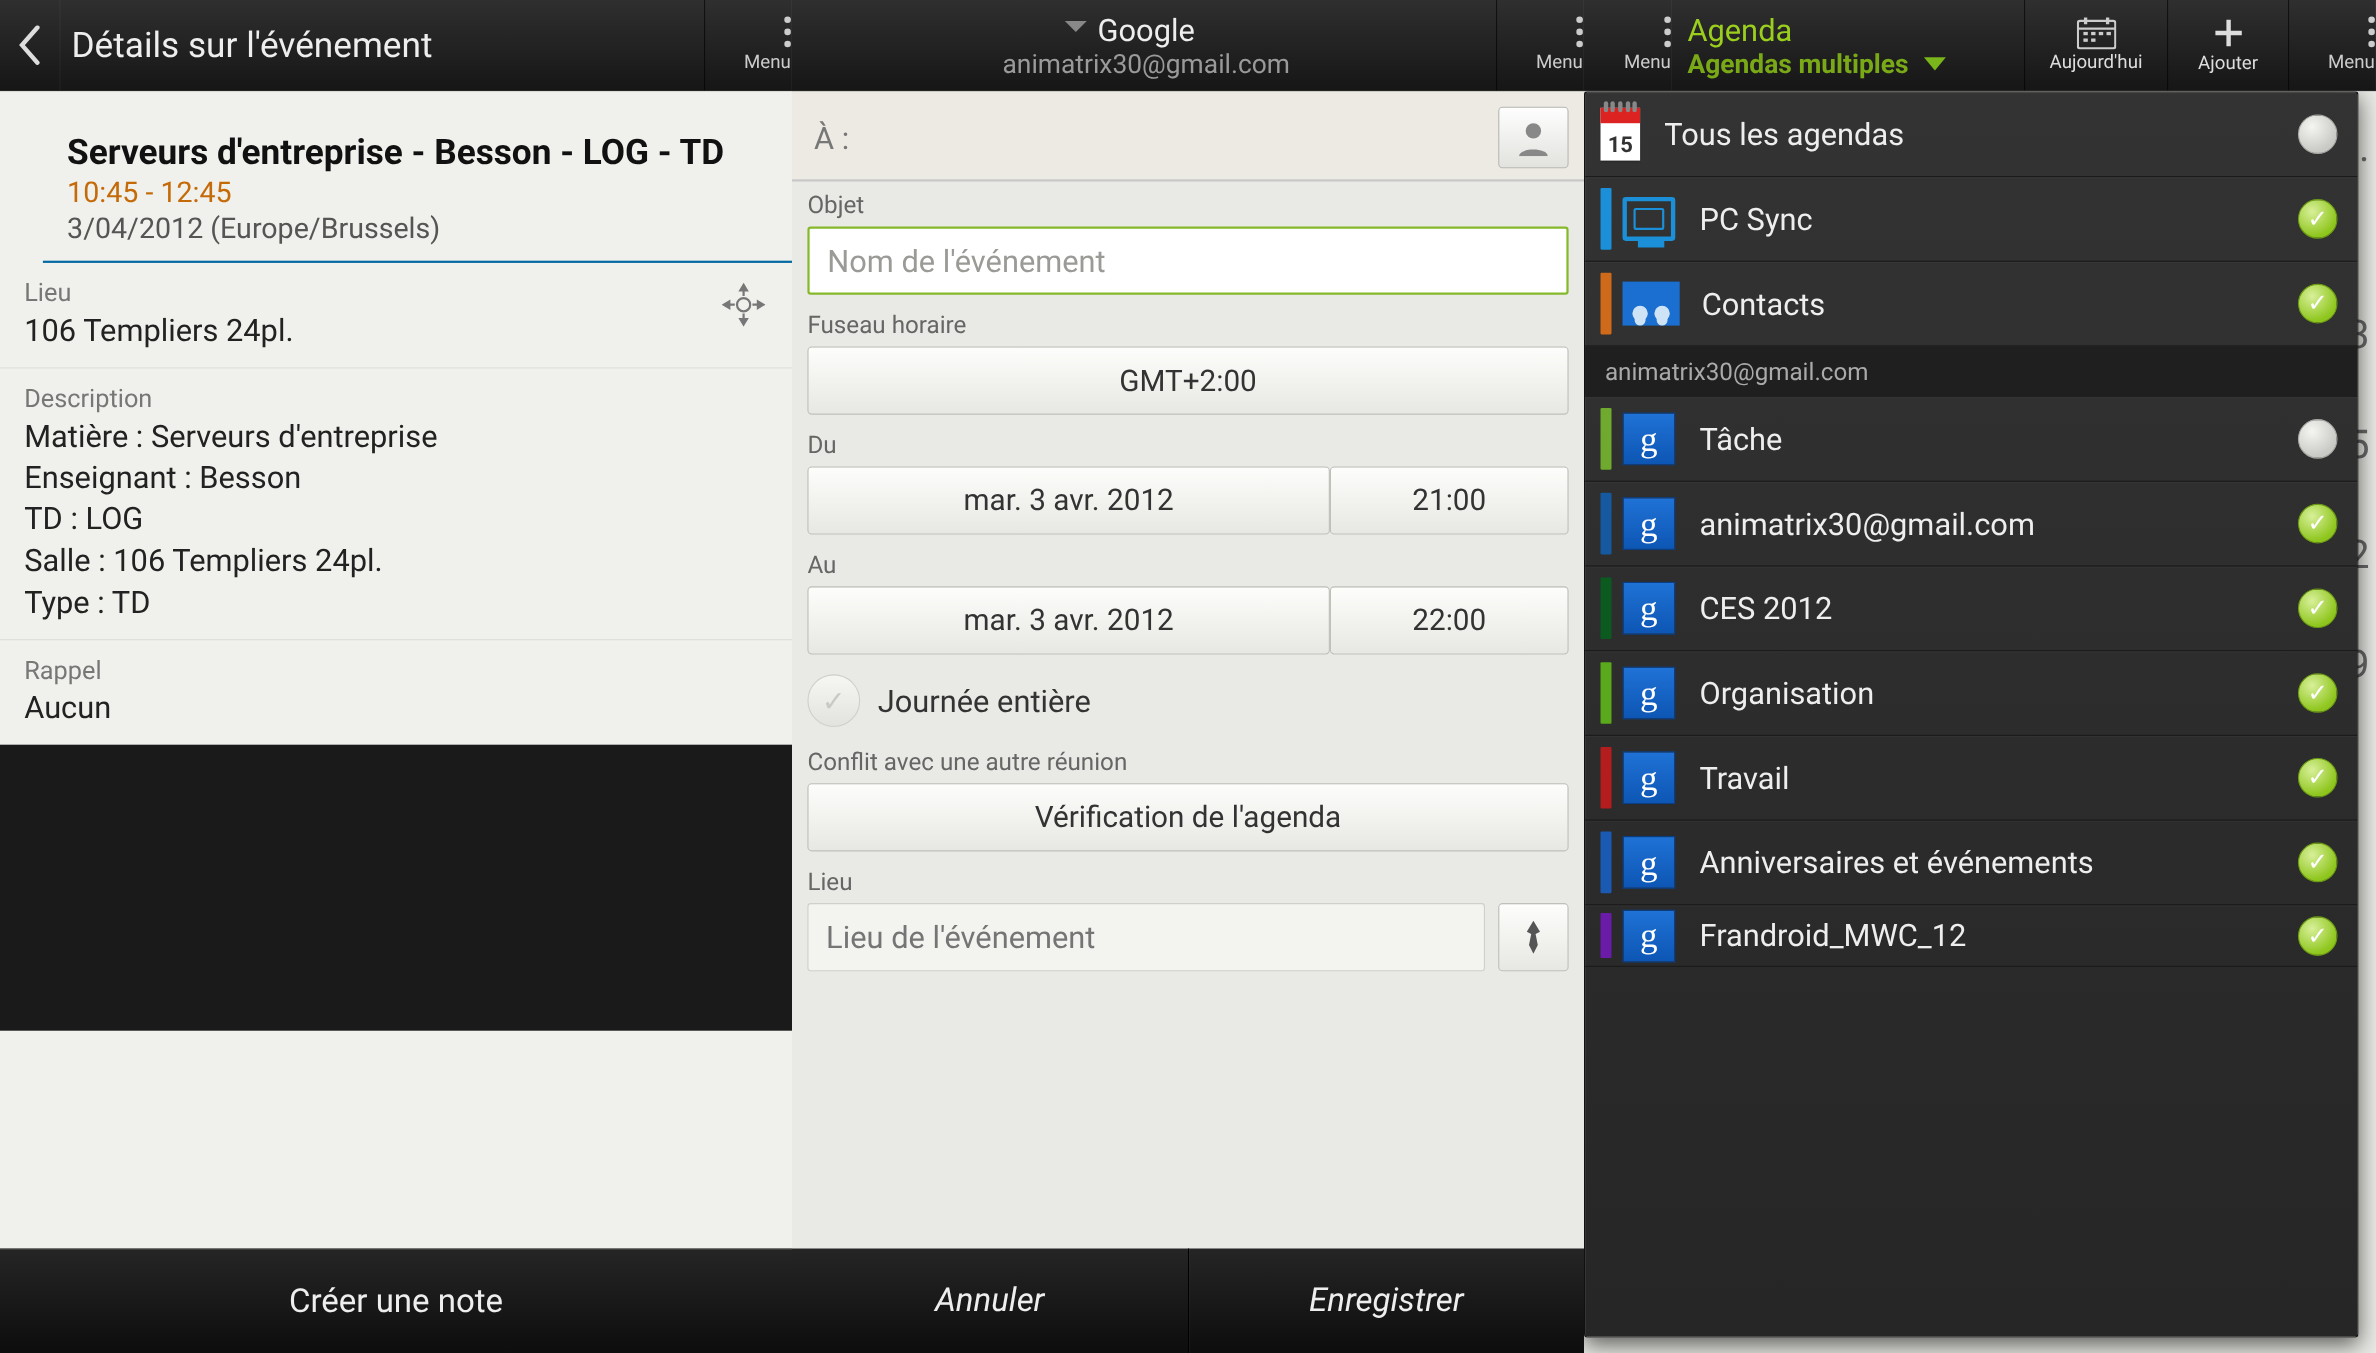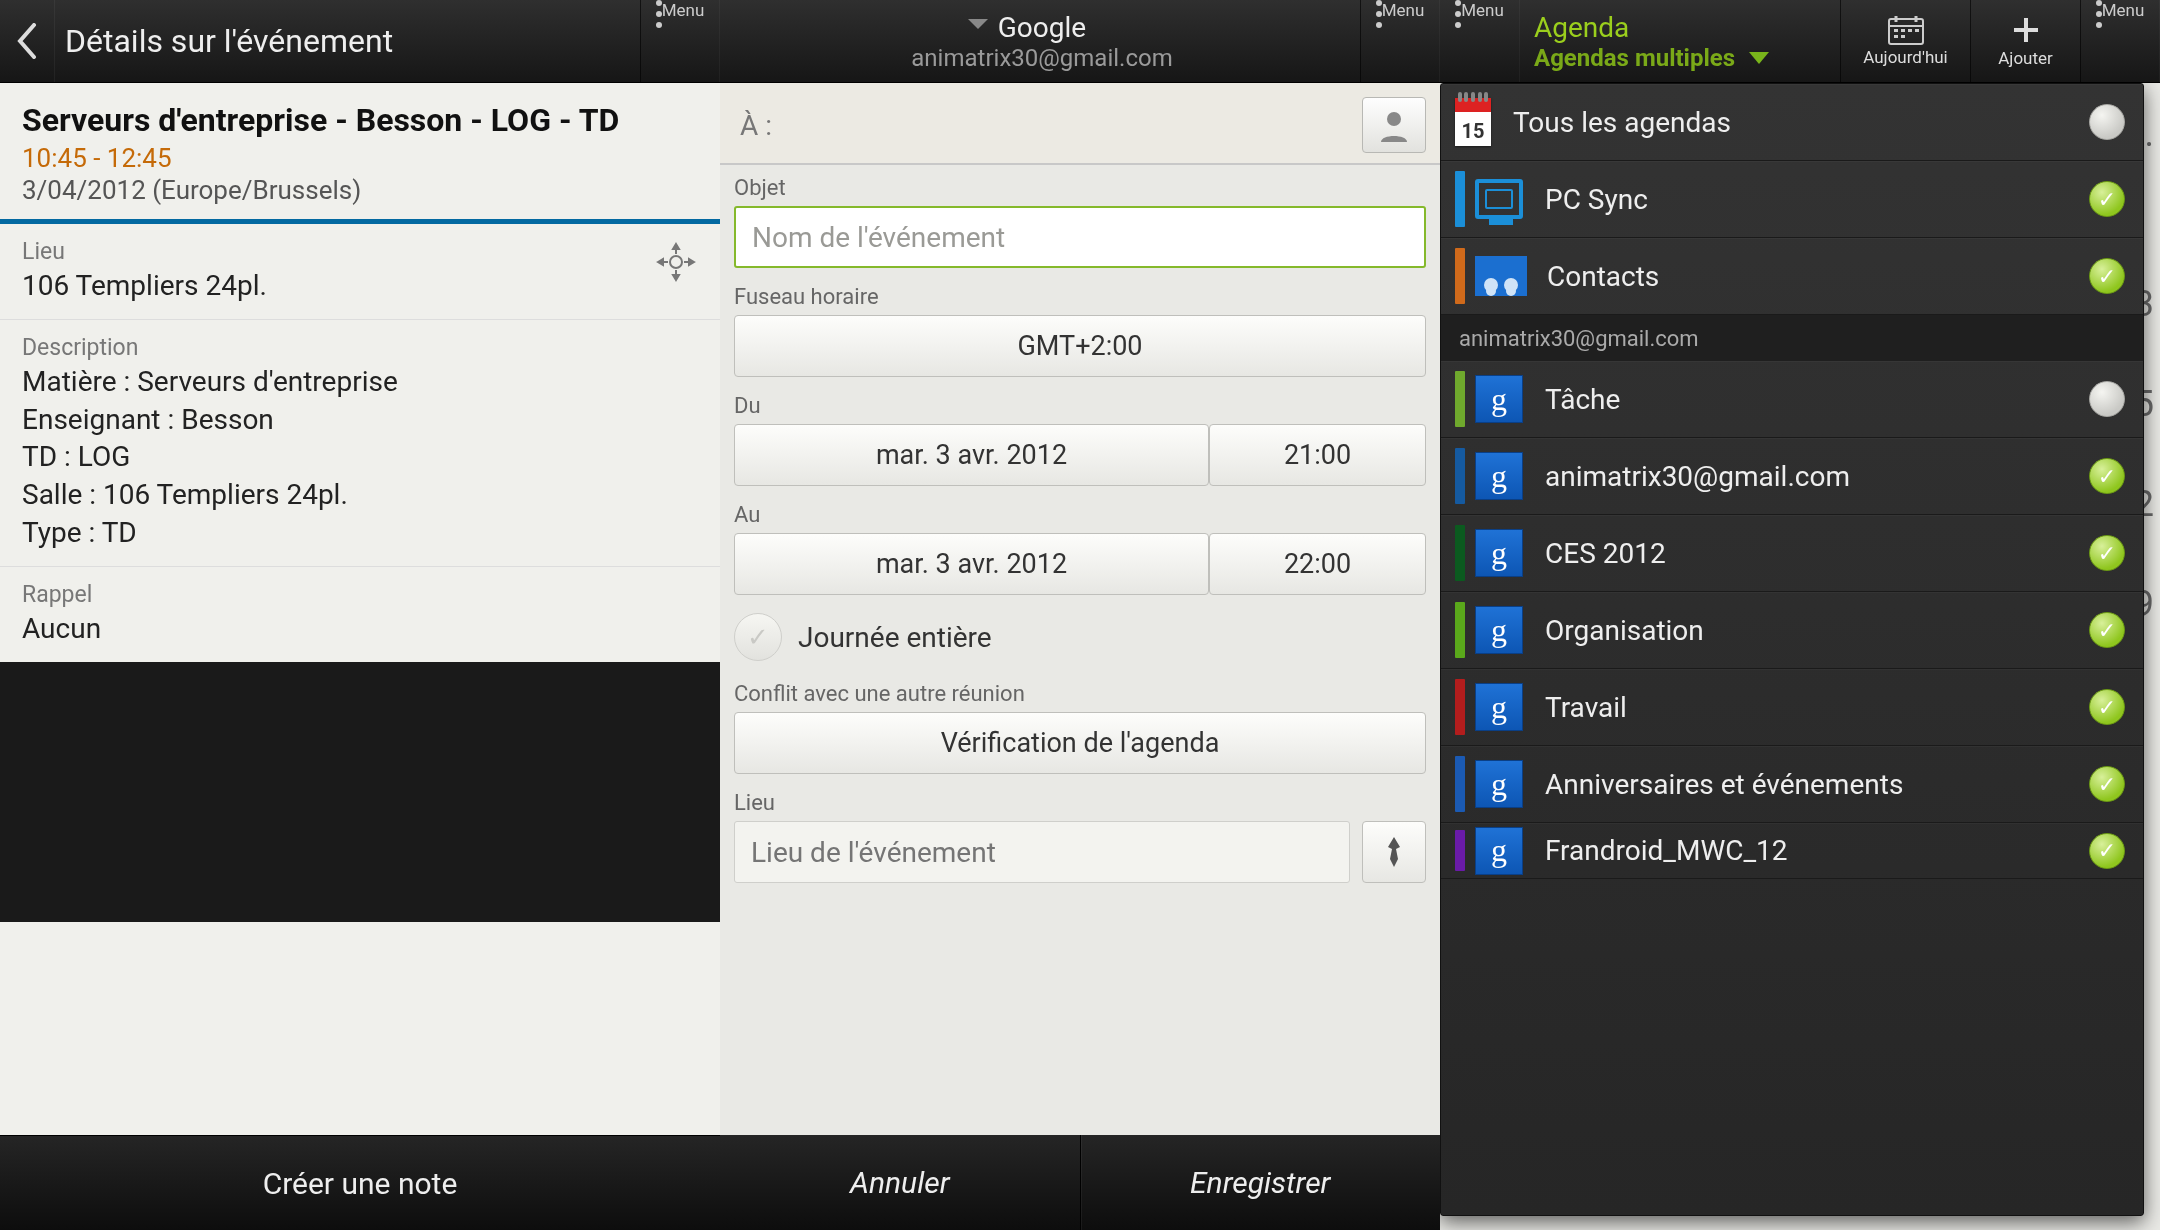--- a/index.html
+++ b/index.html
@@ -20,35 +20,35 @@
   .ab-title { font-size: 32px; padding-left: 10px; color: #eee; flex:1; }
   .ab-group { display:flex; flex-direction:column; justify-content:center; padding:0 14px; flex:1; }
   .ab-group .l1 { font-size: 28px; color:#eee; }
   .ab-group .l2 { font-size: 24px; color:#9a9a9a; }
   .ab-group.green .l1 { color:#9bcf1d; font-size:28px; }
   .ab-group.green .l2 { color:#7aa918; font-size:24px;font-weight:bold; }
   .ab-caret { width:0;height:0;border-left:10px solid transparent;border-right:10px solid transparent;display:inline-block;margin-left:8px; }
   .ab-caret.gray { border-top:10px solid #888; }
   .ab-caret.green { border-top:12px solid #79b51b; }
   .ab-menu {
-    width: 80px; height: 100%; display:flex; flex-direction:row; align-items:flex-start; justify-content:center;
+    width: 80px; height: 100%; display:flex; flex-direction:column; align-items:flex-end; justify-content:center;
     border-left: 1px solid rgba(0,0,0,.6); border-right:1px solid rgba(255,255,255,.04);
     color:#ccc; font-size:17px;
   }
   .ab-menu .dots { display:flex; flex-direction:column; gap:5px; margin-bottom:4px;}
   .ab-menu .dots span { width:6px;height:6px;background:#ccc;border-radius:50%; }
   .ab-action {
     width: 130px; height:100%; display:flex; flex-direction:column; align-items:center; justify-content:center;
     border-left:1px solid rgba(0,0,0,.6); color:#ddd; font-size:17px;
   }
   .ab-action svg { margin-bottom:2px; }
 
   
   .s1-body { flex:1; background:#f0f0ec; overflow:hidden; }
-  .s1-evt { padding: 18px 22px 14px; border-bottom:5px solid #0369a1; }
+  .s1-evt { padding: 36px 22px 14px; border-bottom:2px solid #0369a1;margin-left:39px; }
   .s1-evt h1 { font-size:32px; font-weight:bold; color:#111; }
   .s1-evt .tm { font-size:26px; color:#c56a08; margin-top:4px; }
   .s1-evt .dt { font-size:26px; color:#555; margin-top:2px; }
   .s1-sec { padding: 14px 22px; position:relative; }
   .s1-lbl { font-size:23px; color:#777; margin-bottom:2px; }
   .s1-val { font-size:28px; color:#222; line-height:1.35; }
   .s1-nav { position:absolute; right:24px; top:18px; font-size:34px; color:#888; }
   .s1-black { height:260px; background:#1a1a1a; }
   .s1-footer {
     height: 95px; background: linear-gradient(#252525,#0d0d0d);

